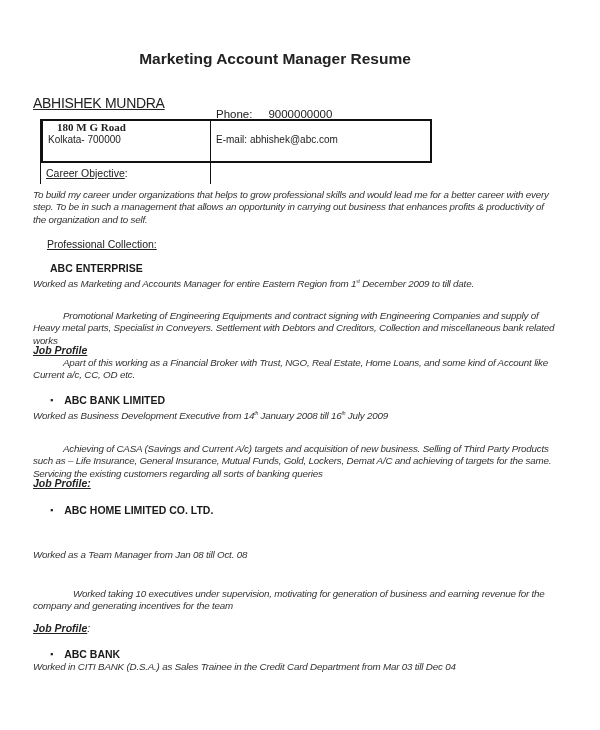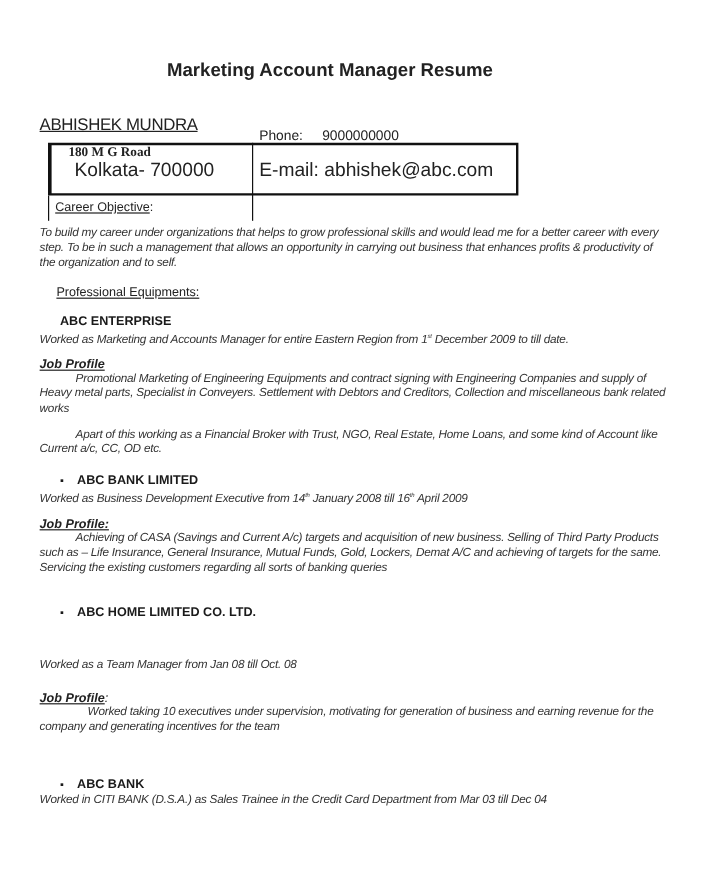--- a/index.html
+++ b/index.html
@@ -8,34 +8,34 @@
       font-family: "Liberation Sans", sans-serif; color: #1a1a1a;
     }
     .abs { position: absolute; }
     .title { left: 0; width: 550px; top: 50px; text-align: center; font-size: 15.5px; font-weight: bold; color: #222; }
     .name { left: 33px; top: 95px; font-size: 14px; text-decoration: underline; color: #222; letter-spacing: -0.3px; }
 
     .contact-table { left: 40px; top: 119px; width: 392px; height: 44px; border: 2px solid #111; box-sizing: border-box; border-left-width: 3px; border-right-width: 2px; border-bottom-width: 2px; }
     .contact-divider { left: 210px; top: 119px; width: 1px; height: 65px; background: #111; }
     .contact-leftline { left: 40px; top: 163px; width: 1px; height: 21px; background: #111; }
     .addr1 { left: 57px; top: 121px; font-family: "Liberation Serif", serif; font-weight: bold; font-size: 11px; color: #222; }
-    .addr2 { left: 62px; top: 134px; font-size: 16px; color: #222; }
+    .addr2 { left: 48px; top: 134px; font-size: 10px; color: #222; }
     .phone { left: 216px; top: 108px; font-size: 11.5px; color: #222; white-space: pre; }
-    .email { left: 216px; top: 134px; font-size: 16px; color: #222; }
+    .email { left: 216px; top: 134px; font-size: 10px; color: #222; }
     .career { left: 46px; top: 167px; font-size: 10.5px; color: #222; }
     .career span.u { text-decoration: underline; }
 
     .para { left: 33px; width: 525px; font-size: 9.8px; font-style: italic; line-height: 12.3px; color: #333; letter-spacing: -0.2px; }
     .indent { text-indent: 30px; }
     .section { left: 47px; font-size: 10.5px; text-decoration: underline; color: #222; }
     .company { font-size: 10.5px; font-weight: bold; color: #1a1a1a; }
     .company-plain { left: 50px; }
     .bullet-row { left: 50px; display: flex; align-items: center; gap: 11px; }
     .bullet { font-size: 9px; }
-    .jp { left: 33px; font-size: 10.5px; font-weight: bold; font-style: italic; color: #222; }
+    .jp { left: 33px; font-size: 10.5px; font-weight: bold; font-style: italic; color: #222; margin-top: 46px; }
     .jp .u { text-decoration: underline; }
     .jp .rest { font-weight: normal; }
     sup { font-size: 5px; vertical-align: 4px; }
   </style>
 </head>
 <body>
 
 <div>
   <div class="abs title">Marketing Account Manager Resume</div>
   <div class="abs name">ABHISHEK MUNDRA</div>
@@ -44,33 +44,33 @@
   <div class="abs contact-divider"></div>
   <div class="abs contact-leftline"></div>
   <div class="abs addr1">180 M G Road</div>
   <div class="abs addr2">Kolkata- 700000</div>
   <div class="abs phone"><span>Phone:</span>     <span>9000000000</span></div>
   <div class="abs email">E-mail: abhishek@abc.com</div>
   <div class="abs career"><span class="u">Career Objective</span><span>:</span></div>
 
   <div class="abs para" style="top:189px;">To build my career under organizations that helps to grow professional skills and would lead me for a better career with every step. To be in such a management that allows an opportunity in carrying out business that enhances profits &amp; productivity of the organization and to self.</div>
 
-  <div class="abs section" style="top:238px;">Professional Equipments:</div>
+  <div class="abs section" style="top:238px;">Professional Collection:</div>
 
   <div class="abs company company-plain" style="top:262px;">ABC ENTERPRISE</div>
   <div class="abs para" style="top:275px;"><span>Worked as Marketing and Accounts Manager for entire Eastern Region from 1</span><sup>st</sup><span> December 2009 to till date.</span></div>
   <div class="abs jp" style="top:298px;"><span class="u">Job Profile</span></div>
   <div class="abs para indent" style="top:310px;">Promotional Marketing of Engineering Equipments and contract signing with Engineering Companies and supply of Heavy metal parts, Specialist in Conveyers. Settlement with Debtors and Creditors, Collection and miscellaneous bank related works</div>
   <div class="abs para indent" style="top:357px;">Apart of this working as a Financial Broker with Trust, NGO, Real Estate, Home Loans, and some kind of Account like Current a/c, CC, OD etc.</div>
 
   <div class="abs bullet-row" style="top:394px;">
     <span class="bullet">▪</span>
     <span class="company">ABC BANK LIMITED</span>
   </div>
-  <div class="abs para" style="top:407px;"><span>Worked as Business Development Executive from 14</span><sup>th</sup><span> January 2008 till 16</span><sup>th</sup><span> April 2009</span></div>
+  <div class="abs para" style="top:407px;"><span>Worked as Business Development Executive from 14</span><sup>th</sup><span> January 2008 till 16</span><sup>th</sup><span> July 2009</span></div>
   <div class="abs jp" style="top:431px;"><span class="u">Job Profile:</span></div>
   <div class="abs para indent" style="top:443px;">Achieving of CASA (Savings and Current A/c) targets and acquisition of new business. Selling of Third Party Products such as – Life Insurance, General Insurance, Mutual Funds, Gold, Lockers, Demat A/C and achieving of targets for the same. Servicing the existing customers regarding all sorts of banking queries</div>
 
   <div class="abs bullet-row" style="top:504px;">
     <span class="bullet">▪</span>
     <span class="company">ABC HOME LIMITED CO. LTD.</span>
   </div>
   <div class="abs para" style="top:517px;margin-top:32px;">Worked as a Team Manager from Jan 08 till Oct. 08</div>
   <div class="abs jp" style="top:576px;"><span class="u">Job Profile</span><span class="rest">:</span></div>
   <div class="abs para" style="top:588px; text-indent:40px;">Worked taking 10 executives under supervision, motivating for generation of business and earning revenue for the company and generating incentives for the team</div>

